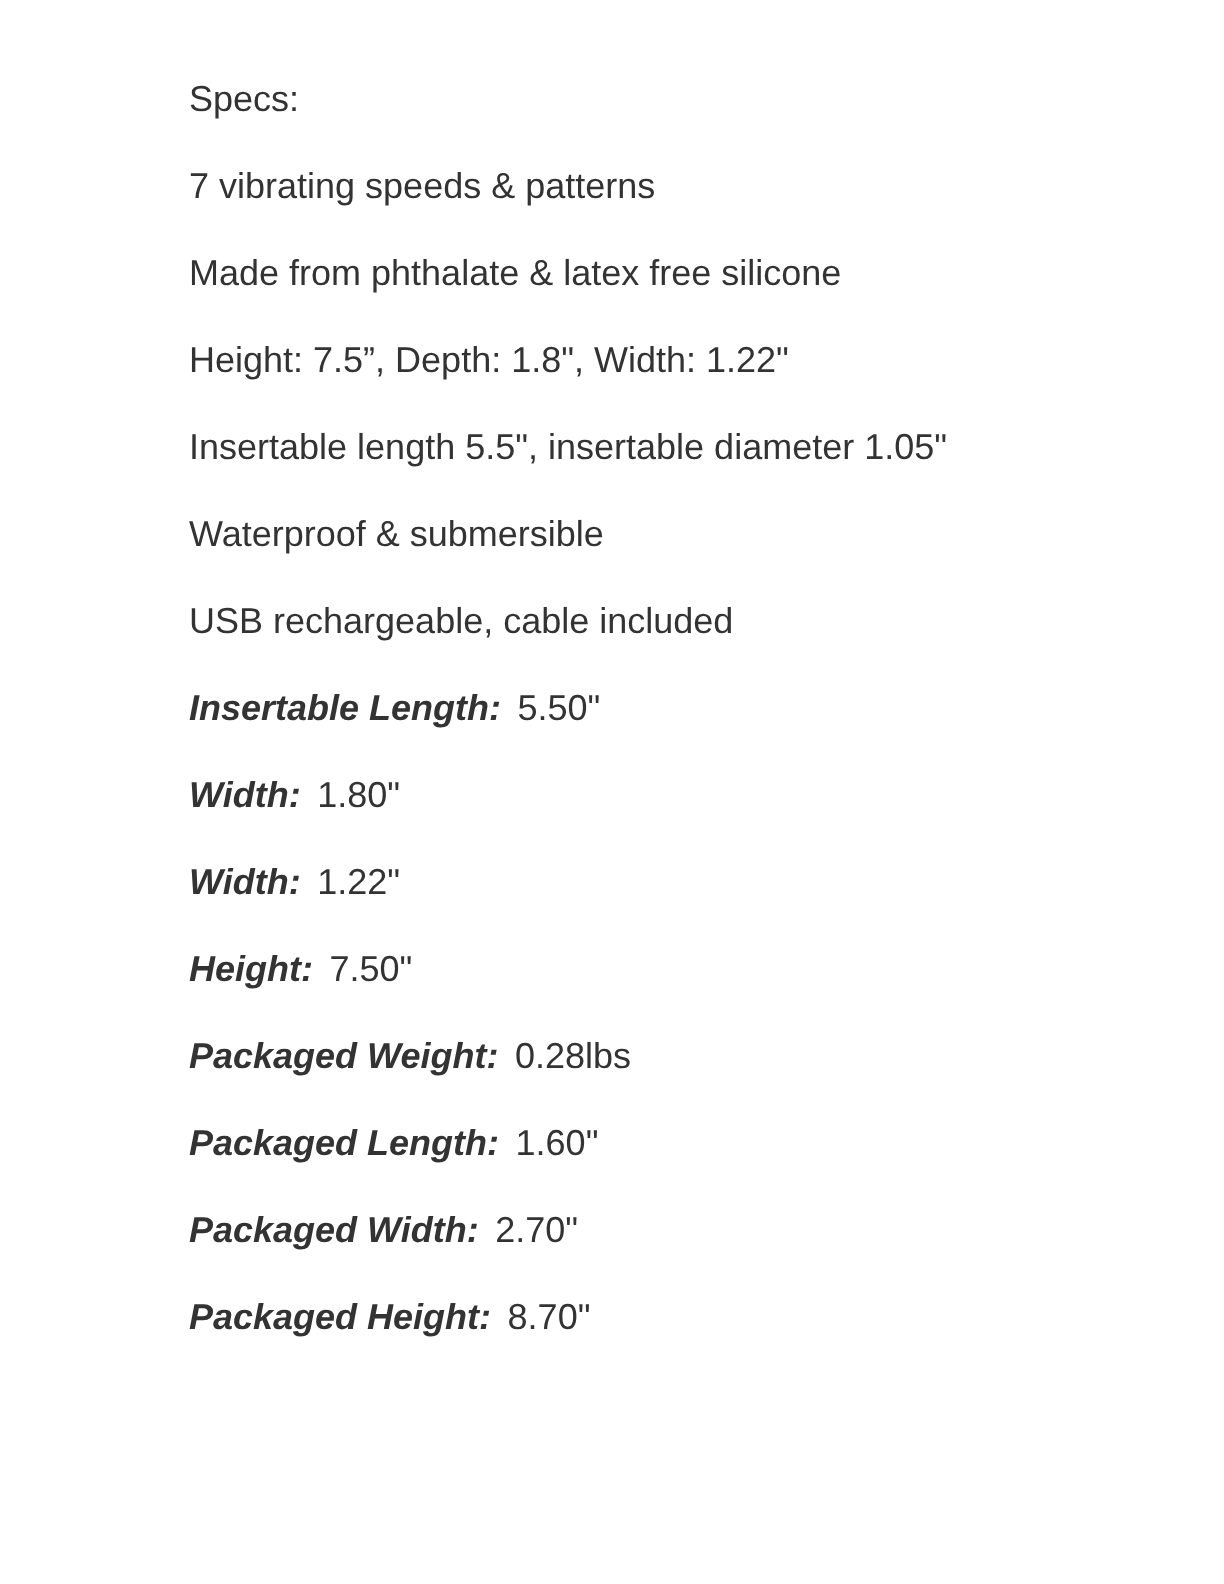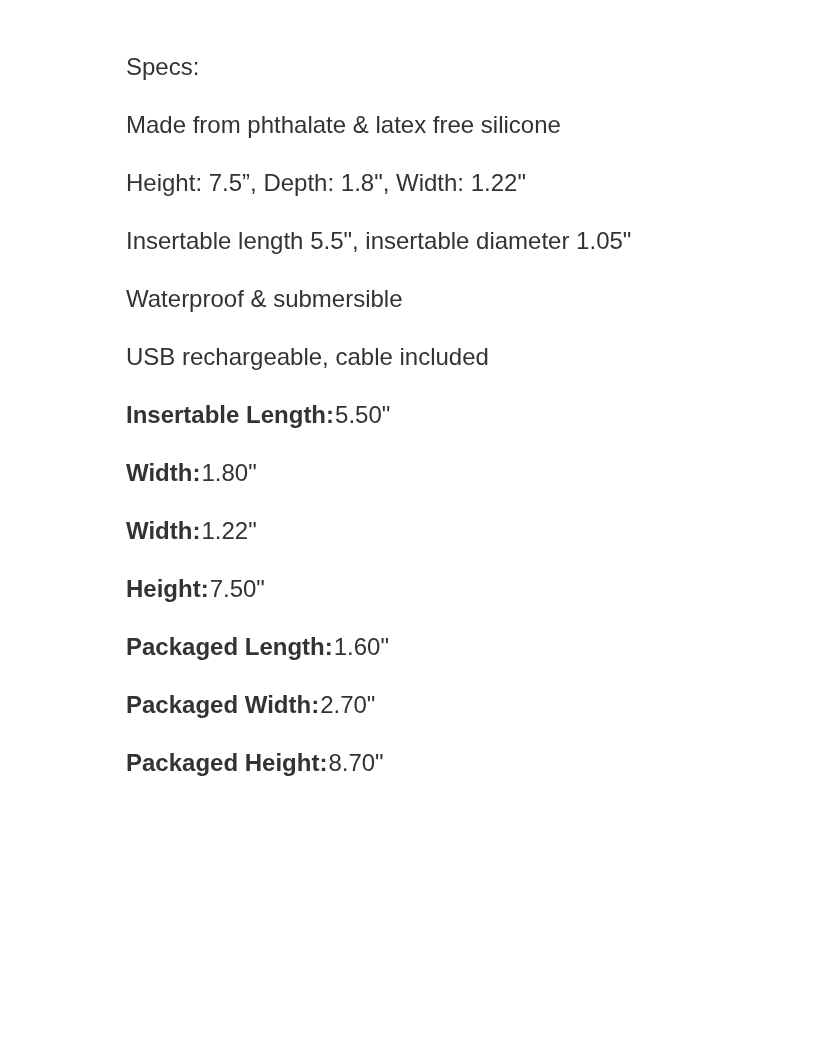--- a/index.html
+++ b/index.html
@@ -20,48 +20,53 @@
   }
   .line {
     margin: 0 0 25px 0;
     font-size: 24px;
     line-height: 33px;
     font-weight: 400;
     white-space: nowrap;
   }
   .spec-label {
     font-weight: 700;
-    margin-right: 1px;
+    margin-right: 11px;
+    font-style: italic;
   }
 </style>
 </head>
 <body>
 
 <div class="page">
 
   <p class="line">Specs:</p>
+  <p class="line">7 vibrating speeds &amp; patterns</p>
   <p class="line">Made from phthalate &amp; latex free silicone</p>
   <p class="line">Height: 7.5”, Depth: 1.8", Width: 1.22"</p>
   <p class="line">Insertable length 5.5", insertable diameter 1.05"</p>
   <p class="line">Waterproof &amp; submersible</p>
   <p class="line">USB rechargeable, cable included</p>
 
   <p class="line">
     <span class="spec-label">Insertable Length:</span><span>5.50"</span>
   </p>
   <p class="line">
     <span class="spec-label">Width:</span><span>1.80"</span>
   </p>
   <p class="line">
     <span class="spec-label">Width:</span><span>1.22"</span>
   </p>
   <p class="line">
     <span class="spec-label">Height:</span><span>7.50"</span>
   </p>
   <p class="line">
+    <span class="spec-label">Packaged Weight:</span><span>0.28lbs</span>
+  </p>
+  <p class="line">
     <span class="spec-label">Packaged Length:</span><span>1.60"</span>
   </p>
   <p class="line">
     <span class="spec-label">Packaged Width:</span><span>2.70"</span>
   </p>
   <p class="line">
     <span class="spec-label">Packaged Height:</span><span>8.70"</span>
   </p>
 
 </div>

